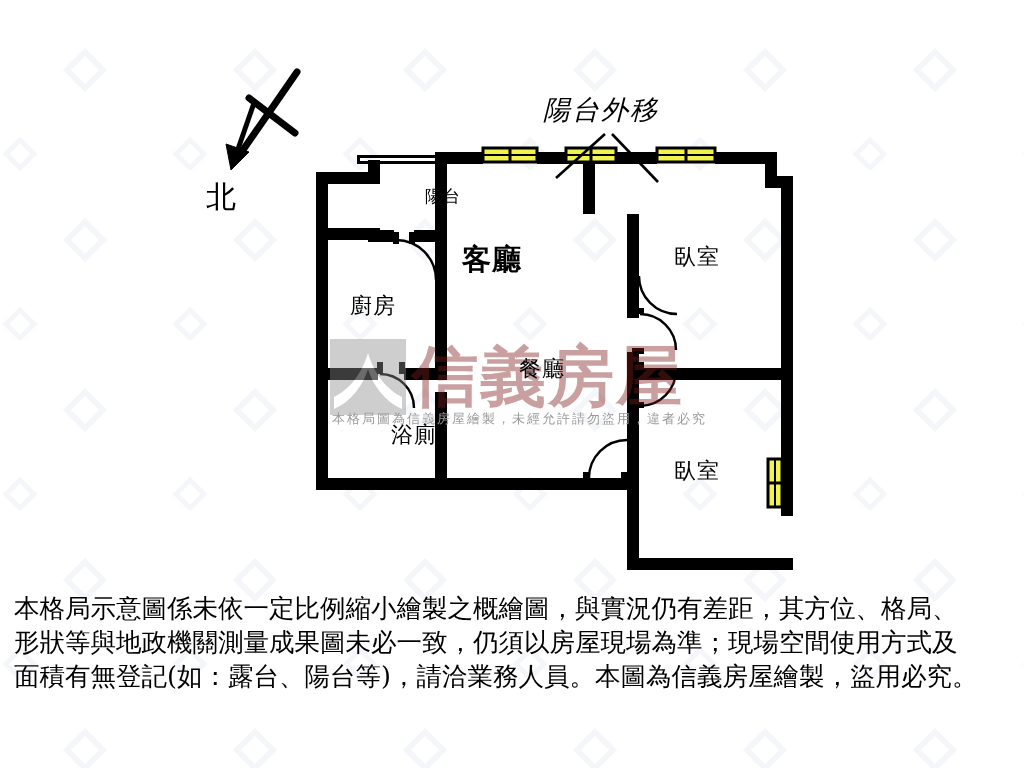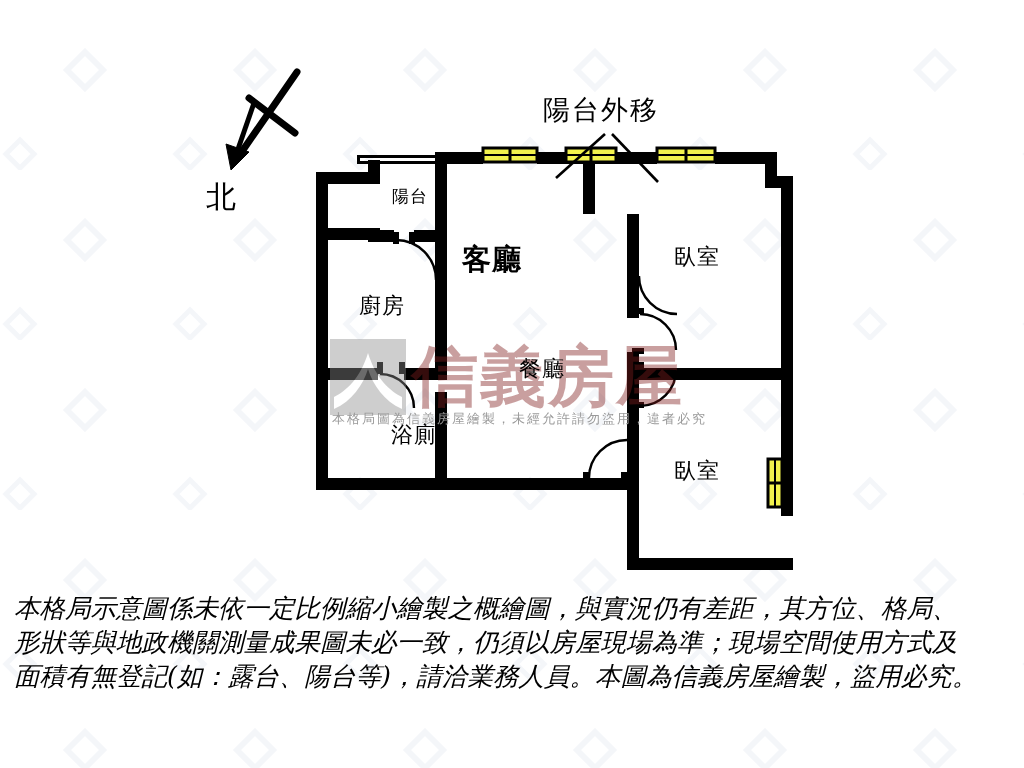--- a/index.html
+++ b/index.html
@@ -17,21 +17,21 @@
     position:absolute;
     font-family:"DejaVu Serif","Liberation Serif",serif;
     color:#000;
     white-space:nowrap;
     line-height:1;
     letter-spacing:1px;
   }
   .room-lg{font-size:29px;font-weight:700;}
   .room-md{font-size:22px;}
   .room-sm{font-size:17px;}
-  .callout{font-size:27px;letter-spacing:2px;}
+  .callout{font-size:27px;letter-spacing:2px;font-style:italic;}
   .north-lbl{font-size:30px;letter-spacing:0;}
 
   
   .wm-wrap{
     position:absolute;left:330px;top:332px;
     display:flex;align-items:center;gap:6px;
     opacity:.42;pointer-events:none;
   }
   .wm-mark{
     width:76px;height:76px;background:#8d8d8d;position:relative;overflow:hidden;flex:0 0 auto;
@@ -52,21 +52,21 @@
     opacity:.055;pointer-events:none;
   }
 
   
   .disclaimer{
     position:absolute;left:14px;top:592px;width:1000px;
     font-size:25.5px;line-height:1.33;color:#000;
     font-family:"DejaVu Serif","Liberation Serif",serif;
     letter-spacing:0px;
   }
-  .disclaimer div{white-space:nowrap;font-style:italic;}
+  .disclaimer div{white-space:nowrap;}
 </style>
 </head>
 <body>
 
 <div id="stage">
 
   <svg class="bg-tiles" viewBox="0 0 1024 768">
     <defs>
       <pattern id="tile" width="170" height="170" patternUnits="userSpaceOnUse">
         <path d="M85 52 L103 70 L85 88 L67 70 Z" fill="none" stroke="#4a6fa5" stroke-width="6"></path>
@@ -211,25 +211,25 @@
       </svg>
     </div>
     <div class="wm-text">信義房屋</div>
   </div>
   <div class="wm-fine">本格局圖為信義房屋繪製，未經允許請勿盜用，違者必究</div>
 
   <div class="lbl north-lbl" style="left:206px;top:182px;">北</div>
 
   <div class="lbl callout" style="left:543px;top:96px;">陽台外移</div>
 
-  <div class="lbl room-sm" style="left:364px;top:188px;padding-left:28px;">陽台</div>
+  <div class="lbl room-sm" style="left:397px;top:188px;padding-left:28px;">陽台</div>
 
   <div class="lbl room-lg" style="left:462px;top:245px;">客廳</div>
 
-  <div class="lbl room-md" style="left:350px;top:295px;margin-left:9px;">廚房</div>
+  <div class="lbl room-md" style="left:350px;top:295px;">廚房</div>
 
   <div class="lbl room-md" style="left:674px;top:246px;">臥室</div>
 
   <div class="lbl room-md" style="left:519px;top:358px;">餐廳</div>
 
   <div class="lbl room-md" style="left:351px;top:424px;margin-left:40px;">浴廁</div>
 
   <div class="lbl room-md" style="left:674px;top:460px;">臥室</div>
 
   <div class="disclaimer">

